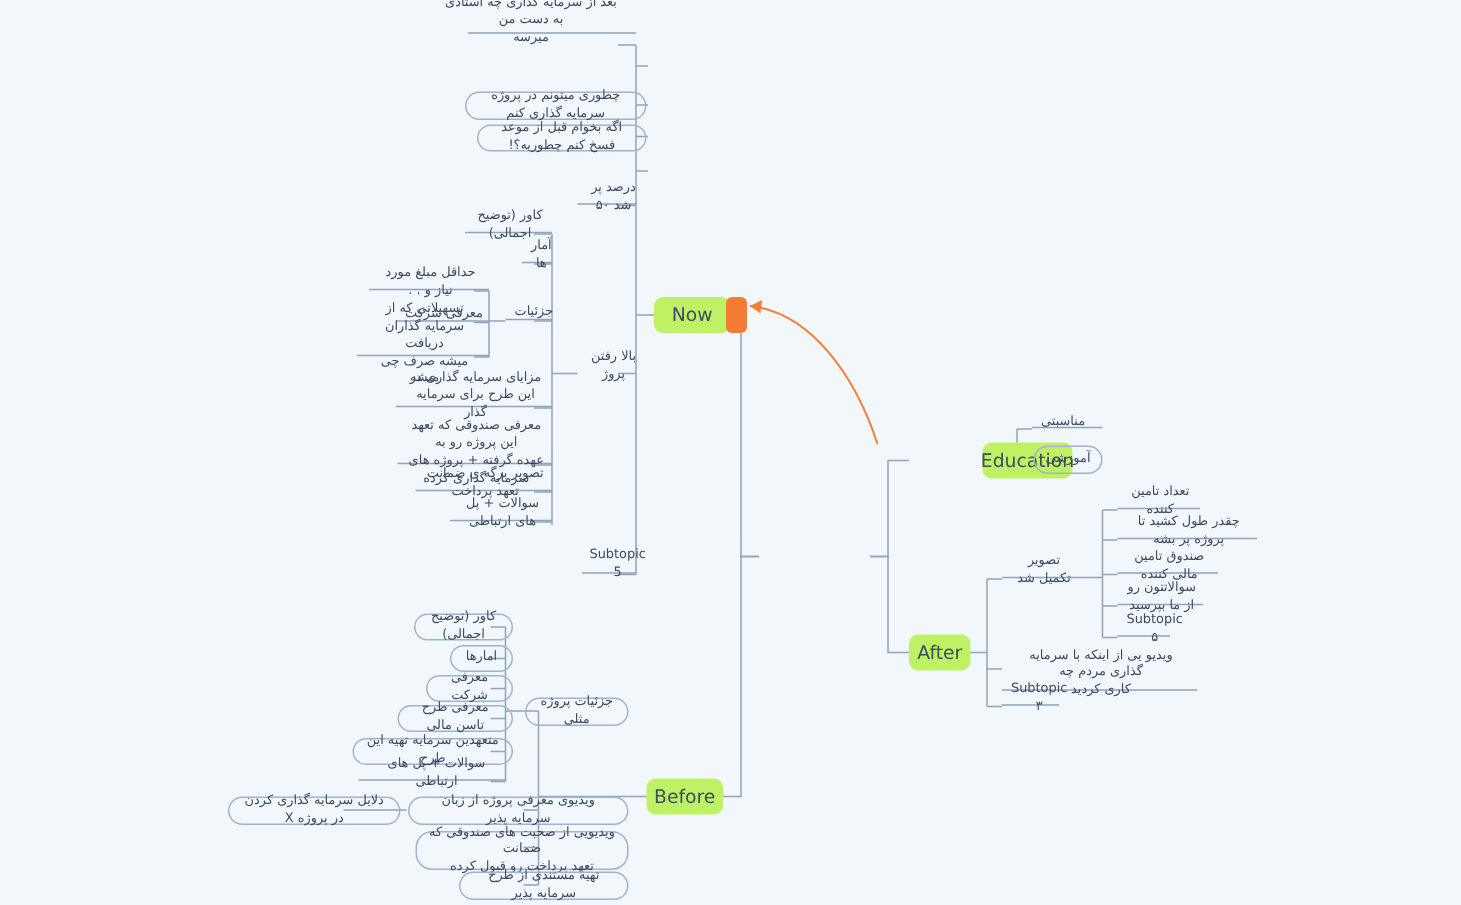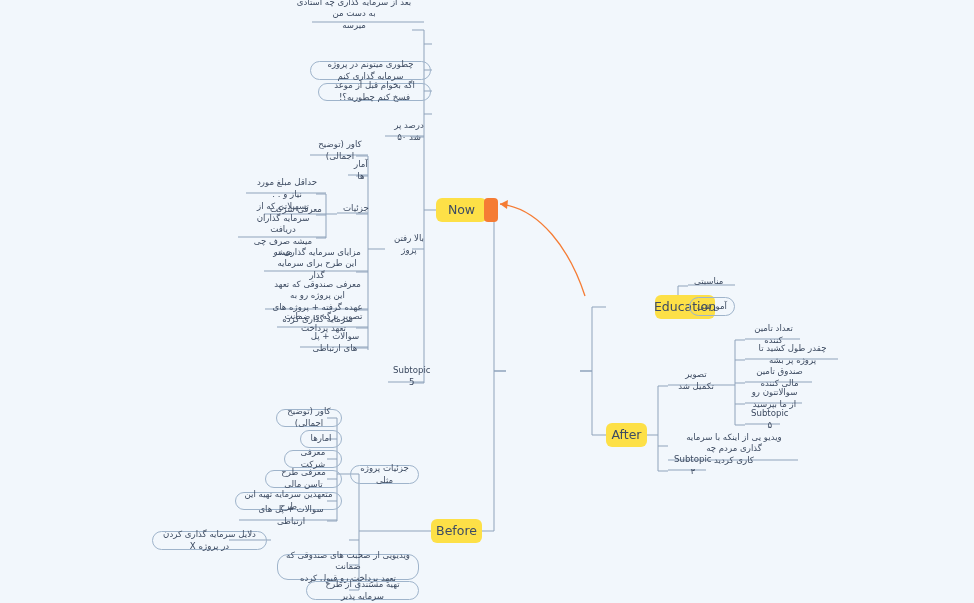--- a/index.html
+++ b/index.html
@@ -26,21 +26,21 @@
     background:#5c6d99;
     color:#ffffff;
     border-radius:6px;
     font-size:16px;
     font-weight:bold;
     direction:ltr;
     letter-spacing:.3px;
   }
   
   .main{
-    background:#fde047;
+    background:#bef264;
     color:#3d4b63;
     border-radius:6px;
     font-size:12.5px;
     direction:ltr;
   }
   
   .marker{
     position:absolute;
     background:#f57c34;
     border-radius:4px;
@@ -248,20 +248,21 @@
   <div class="node leaf" style="left:746px;top:349px;width:93px;height:12px;justify-content:flex-end;">چقدر طول کشید تا پروژه پر بشه</div>
 
   <div class="node leaf" style="left:746px;top:372px;width:67px;height:12px;justify-content:flex-end;">صندوق تامین مالی کننده</div>
 
   <div class="node leaf" style="left:746px;top:393px;width:57px;height:12px;justify-content:flex-end;">سوالاتتون رو از ما بپرسید</div>
 
   <div class="node leaf ltr" style="left:746px;top:414px;width:44px;height:12px;justify-content:flex-start;">Subtopic ۵</div>
 
   <div class="node cap" style="left:350px;top:465px;width:69px;height:19px;">جزئیات پروژه مثلی</div>
 
+  <div class="node cap" style="left:272px;top:531px;width:147px;height:19px;">ویدیوی معرفی پروژه از زبان سرمایه پذیر</div>
 
   <div class="node cap" style="left:277px;top:554px;width:142px;height:26px;">ویدیویی از صحبت های صندوقی که ضمانت
 تعهد پرداخت رو قبول کرده</div>
 
   <div class="node cap" style="left:306px;top:581px;width:113px;height:19px;">تهیه مستندی از طرح  سرمایه پذیر</div>
 
   <div class="node cap" style="left:276px;top:409px;width:66px;height:18px;">کاور (توضیح اجمالی)</div>
 
   <div class="node cap" style="left:300px;top:430px;width:42px;height:18px;">امارها</div>
 

